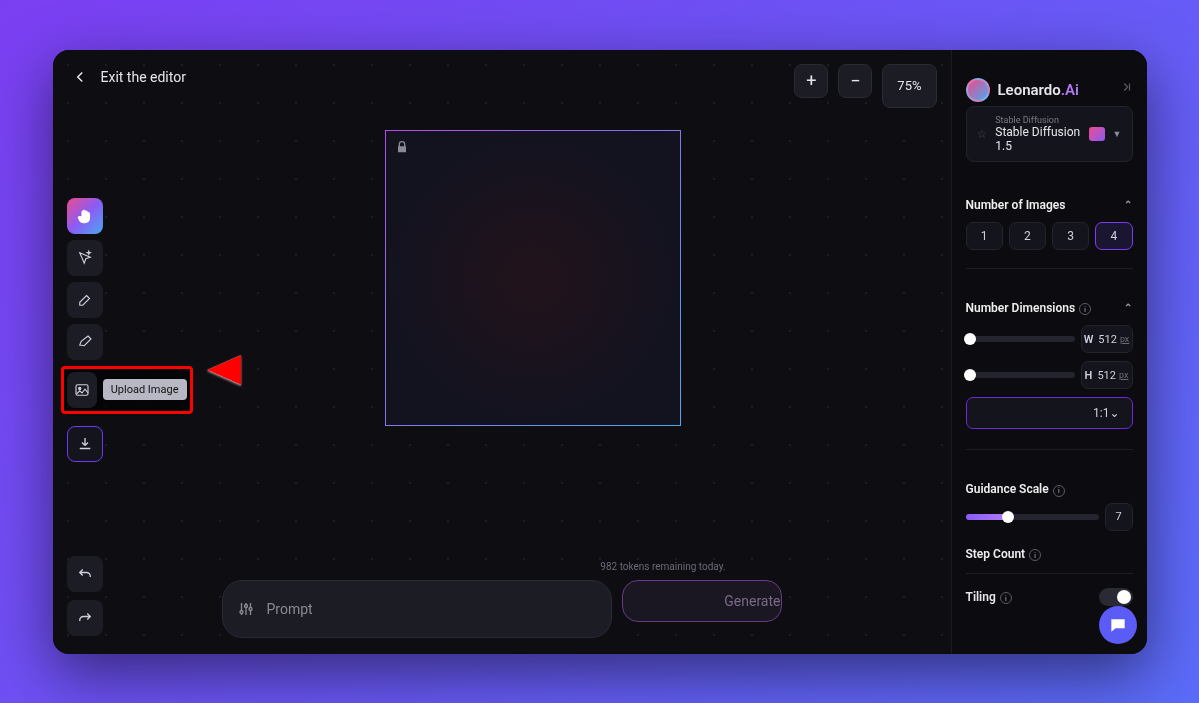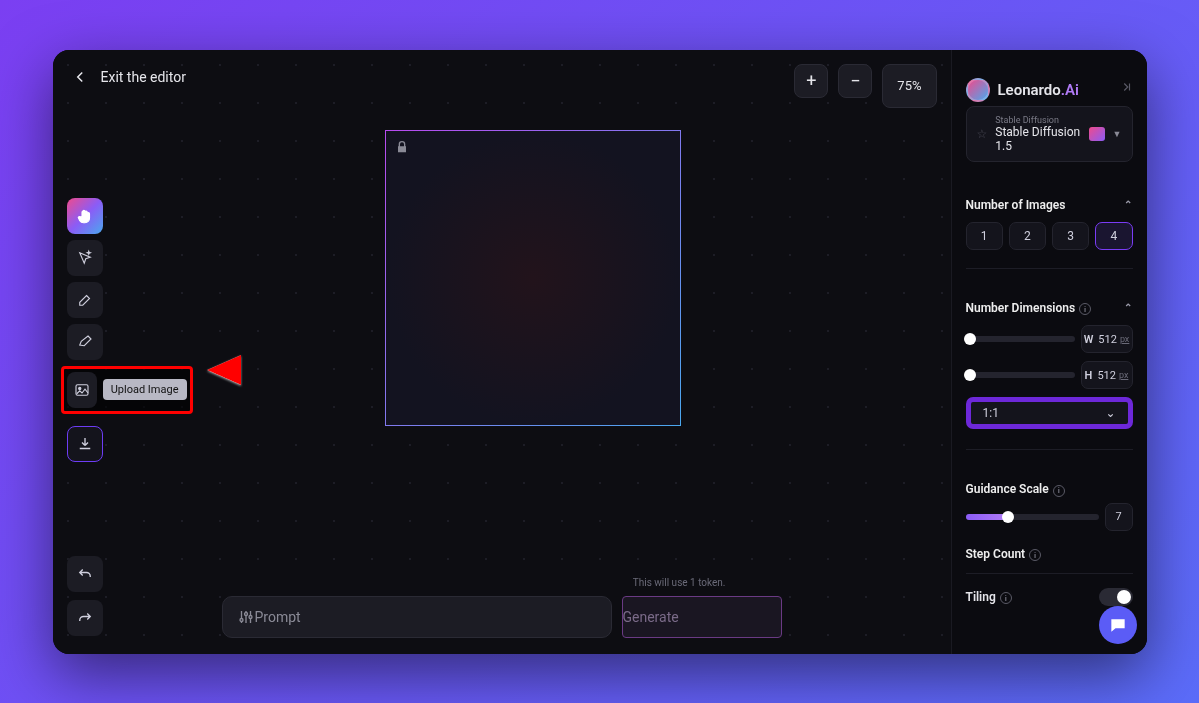--- a/index.html
+++ b/index.html
@@ -113,32 +113,32 @@
   .prompt-area {
     position: absolute; left: 50%; transform: translateX(-50%);
     bottom: 16px; width: 560px;
   }
   .usage-text {
     text-align: right; font-size: 10px; color: #6a6a78;
     margin-bottom: 6px; line-height: 1.5; padding-right: 56px;
   }
   .prompt-row { display: flex; gap: 10px; }
   .prompt-input {
-    flex: 1; height: 42px; border-radius: 10px;
+    flex: 1; height: 58px; border-radius: 20px;
     background: #1c1c24; border: 1px solid #2a2a34;
-    display: flex; align-items: center; gap: 0;
+    display: flex; align-items: center; gap: 12px;
     padding: 0 14px; color: #8a8a96;
   }
   .prompt-input svg { width: 18px; height: 18px; stroke: #8a8a96; }
   .prompt-input span { font-size: 14px; }
   .generate-btn {
-    width: 160px; height: 42px; border-radius: 4px;
+    width: 160px; height: 42px; border-radius: 16px;
     border: 1px solid #6a3a84; background: #1a1622;
     color: #7a6a88; font-size: 14px;
-    display: flex; align-items: center; justify-content: flex-start;
+    display: flex; align-items: center; justify-content: flex-end;
     cursor: pointer;
   }
 
   
   .sidebar {
     width: 196px; background: #0b0b10;
     border-left: 1px solid #1a1a22;
     display: flex; flex-direction: column;
     padding: 28px 14px 10px 14px;
     color: #e5e5ea; font-size: 12px;
@@ -206,23 +206,23 @@
     width: 52px; height: 28px; border-radius: 7px;
     background: #14141c; border: 1px solid #24242e;
     display: flex; align-items: center; justify-content: center;
     font-size: 11px; color: #cfcfdd; gap: 3px;
   }
   .value-box .unit { color: #6a6a78; font-size: 9px; text-decoration: underline; }
   .value-box .lbl { color: #cfcfdd; font-size: 11px; font-weight:600; margin-right:2px;}
 
   .aspect-select {
     height: 32px; border-radius: 7px; background: #14141c;
-    border: 5px solid #6d28d9; display: flex; align-items: center;
-    justify-content: space-between; padding: 0 12px; font-size: 12px;
-    color: #cfcfdd; margin-bottom: 14px; cursor: pointer; gap: 8px;
+    border: 1px solid #6d28d9; display: flex; align-items: center;
+    justify-content: flex-end; padding: 0 12px; font-size: 12px;
+    color: #cfcfdd; margin-bottom: 14px; cursor: pointer;
   }
 
   .divider { height:1px; background:#1d1d26; margin: 6px 0 10px 0; }
 
   .toggle-row {
     display: flex; justify-content: space-between; align-items: center;
     font-size: 12px; font-weight: 600; margin-top: 4px;
   }
   .toggle {
     width: 34px; height: 18px; border-radius: 9px; background: #2a2a34;
@@ -332,21 +332,21 @@
     </div>
 
     <div class="canvas-rect">
       <svg class="lock-icon" viewBox="0 0 24 24">
           <path d="M7 11V8a5 5 0 0110 0v3h1v9H6v-9h1zm2 0h6V8a3 3 0 00-6 0v3z"></path>
         </svg>
     </div>
 
     <div class="prompt-area">
       <div class="usage-text">
-        <div>This will use 1 token.</div>
+        <div>982 tokens remaining today.</div>
       </div>
       <div class="prompt-row">
         <div class="prompt-input">
           <svg viewBox="0 0 24 24" fill="none" stroke-width="1.8">
               <path d="M6 4v10M6 18v2M12 4v2M12 10v10M18 4v6M18 14v6"></path>
               <circle cx="6" cy="16" r="2"></circle>
               <circle cx="12" cy="8" r="2"></circle>
               <circle cx="18" cy="12" r="2"></circle>
             </svg>
           <span>Prompt</span>

